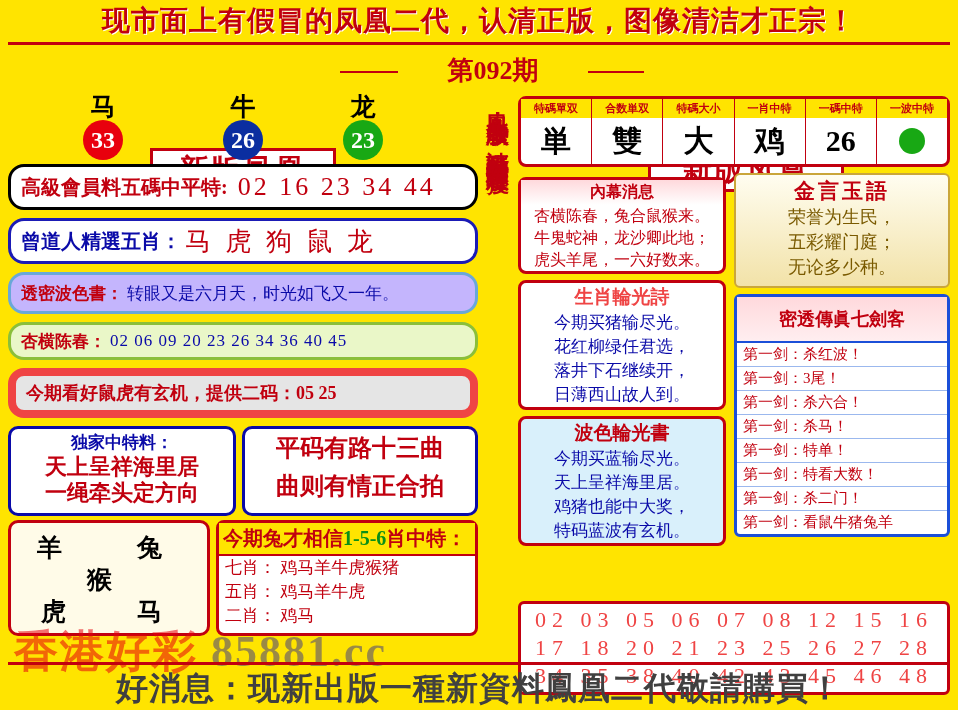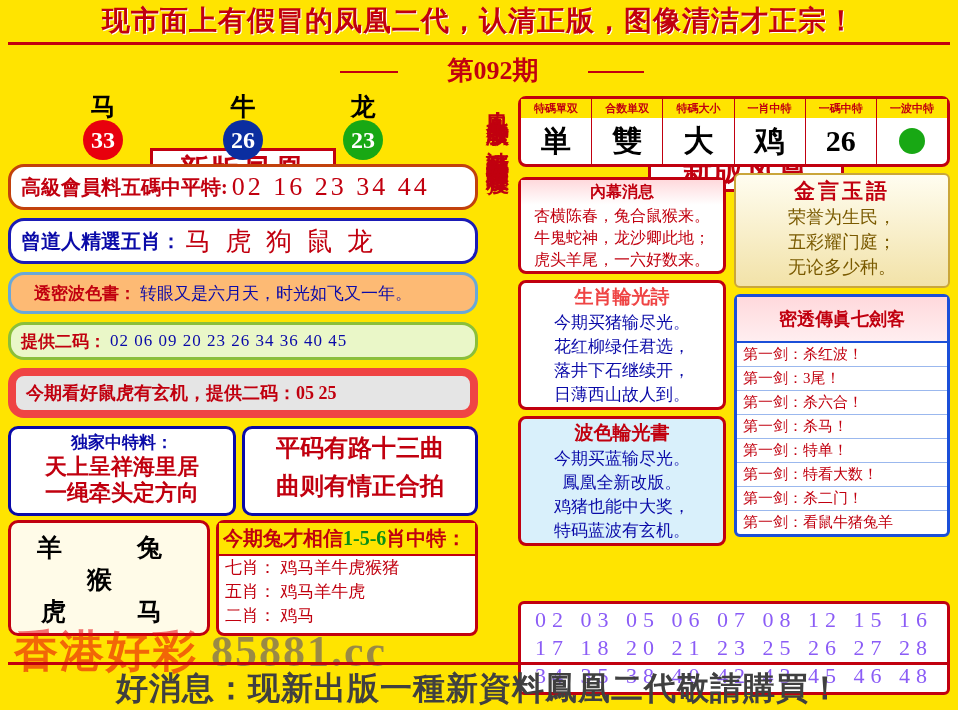--- a/index.html
+++ b/index.html
@@ -56,29 +56,29 @@
   .ball.red{background:#e8000d;}
   .ball.blue{background:#0b2ea0;}
   .ball.green{background:#18a814;}
 
   .rowbox{
     position:relative;border-radius:16px;background:#fff;
     margin-top:8px;display:flex;align-items:center;
   }
   .rowbox .lbl{font-weight:bold;}
 
-  .box1{border:3px solid #c2410c;height:40px;padding:0 10px;}
+  .box1{border:3px solid #000000;height:40px;padding:0 10px;gap:6px;}
   .box1 .lbl{color:#c1000f;font-size:20px;}
   .box1 .val{color:#c1000f;font-size:26px;letter-spacing:3px;margin-left:4px;}
 
   .box2{border:3px solid #1b1bb5;height:40px;padding:0 10px;}
   .box2 .lbl{color:#0a0aa8;font-size:20px;}
   .box2 .val{color:#c1000f;font-size:26px;letter-spacing:4px;margin-left:4px;}
 
-  .box3{border:3px solid #6aa8d8;height:36px;padding:0 23px;background:#fdba74;}
+  .box3{border:3px solid #6aa8d8;height:36px;padding:0 10px;background:#c4b5fd;}
   .box3 .lbl{color:#c1000f;font-size:17px;}
   .box3 .val{color:#0a0aa8;font-size:17px;margin-left:4px;}
 
   .box4{border:3px solid #8bbf3a;height:32px;padding:0 10px;background:#eaf7c8;}
   .box4 .lbl{color:#c1000f;font-size:17px;}
   .box4 .val{color:#0a0aa8;font-size:17px;margin-left:4px;letter-spacing:1px;}
 
   .box5{border:8px solid #ef4444;height:34px;padding:0 10px;background:#e5e5e5;text-align:center;}
   .box5 .lbl{color:#c1000f;font-size:18px;}
 
@@ -187,21 +187,21 @@
     border-bottom:1px solid #9bb8ee;
   }
   .sword .rw:last-child{border-bottom:none;}
 
   .numbox{
     position:absolute;left:0;top:428px;width:432px;
     border:3px solid #c1000f;border-radius:6px;background:#fff;
     box-sizing:border-box;padding:2px 6px;
   }
   .numbox .nr{
-    color:#8b5cf6;font-size:22px;line-height:28px;letter-spacing:6px;text-align:center;
+    color:#ef4444;font-size:22px;line-height:28px;letter-spacing:6px;text-align:center;
   }
 
   
   .wm{
     position:absolute;left:14px;top:622px;width:930px;height:52px;
     font-size:44px;font-weight:bold;color:#e8000d;opacity:.55;
     letter-spacing:2px;
   }
   .wm .b{color:#0a0aa8;opacity:.75;}
 
@@ -255,21 +255,21 @@
       <span class="lbl">曾道人精選五肖：</span>
       <span class="val">马 虎 狗 鼠 龙</span>
     </div>
 
     <div class="rowbox box3">
       <span class="lbl">透密波色書：</span>
       <span class="val">转眼又是六月天，时光如飞又一年。</span>
     </div>
 
     <div class="rowbox box4">
-      <span class="lbl">提供二码：</span>
+      <span class="lbl">杏横陈春：</span>
       <span class="val">02 06 09 20 23 26 34 36 40 45</span>
     </div>
 
     <div class="rowbox box5">
       <span class="lbl">今期看好鼠虎有玄机，提供二码：05 25</span>
     </div>
 
     <div class="pair">
       <div class="pbox a">
         <div class="hd">独家中特料：</div>
@@ -338,21 +338,21 @@
           <div class="hd">生肖輪光詩</div>
           <div class="ln">今期买猪输尽光。</div>
           <div class="ln">花红柳绿任君选，</div>
           <div class="ln">落井下石继续开，</div>
           <div class="ln">日薄西山故人到。</div>
         </div>
 
         <div class="poem2">
           <div class="hd">波色輪光書</div>
           <div class="ln">今期买蓝输尽光。</div>
-          <div class="ln">鳳凰全新改版。</div>
+          <div class="ln">天上呈祥海里居。</div>
           <div class="ln">鸡猪也能中大奖，</div>
           <div class="ln">特码蓝波有玄机。</div>
         </div>
       </div>
 
       <div class="col-r">
         <div class="gold">
           <div class="hd">金言玉語</div>
           <div class="ln">荣誉为生民，</div>
           <div class="ln">五彩耀门庭；</div>

